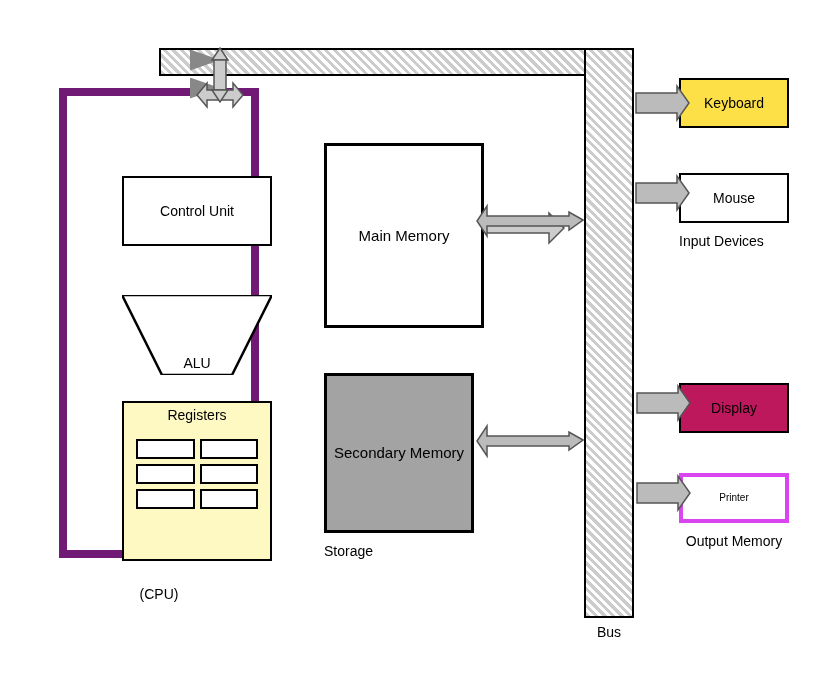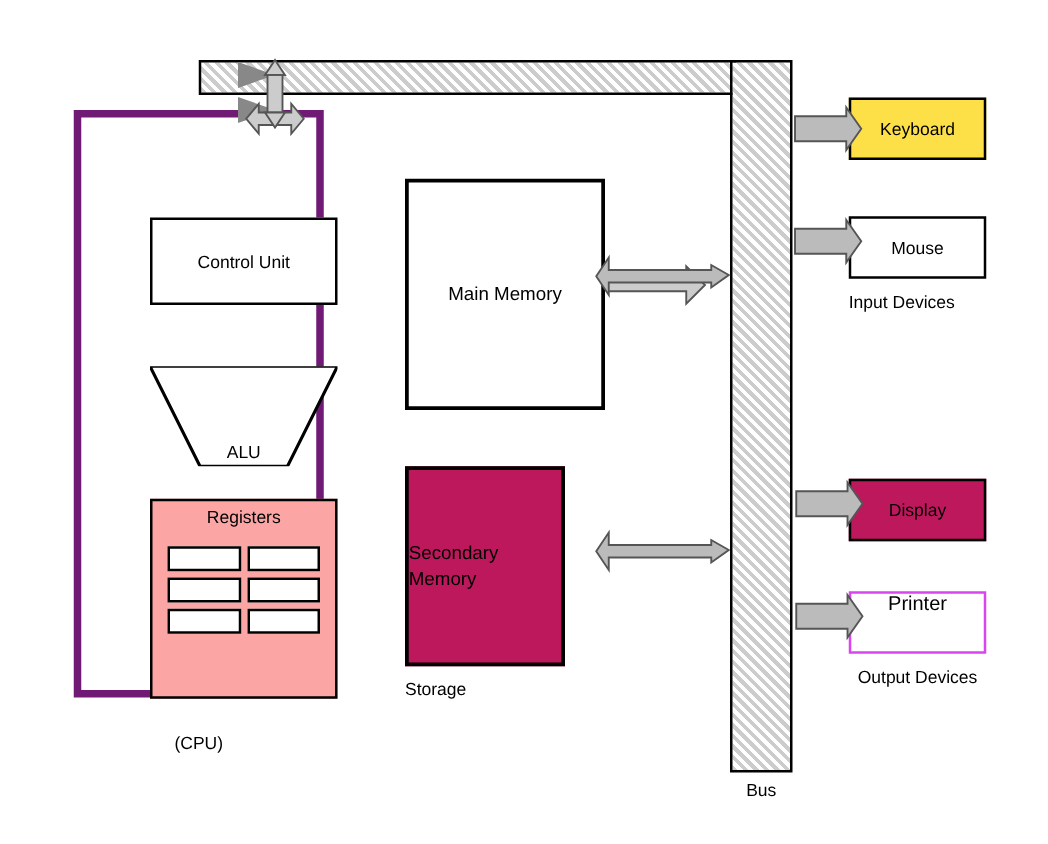--- a/index.html
+++ b/index.html
@@ -19,21 +19,21 @@
       height: 620px;
     }
 
     
     .cpu-box {
       position: absolute;
       left: 30px;
       top: 60px;
       width: 200px;
       height: 470px;
-      border: 6px solid #701a75;
+      border: 8px solid #701a75;
       background: #fff;
     }
     .cpu-label {
       position: absolute;
       left: 30px;
       top: 538px;
       width: 200px;
       text-align: center;
       font-size: 14px;
       line-height: 1.4;
@@ -79,21 +79,21 @@
     }
 
     
     .registers-box {
       position: absolute;
       left: 55px;
       top: 305px;
       width: 150px;
       height: 160px;
       border: 2px solid #000;
-      background: #fca5a5;
+      background: #fef9c3;
     }
     .registers-title {
       text-align: center;
       font-size: 14px;
       padding: 4px 0;
     }
     .registers-grid {
       display: grid;
       grid-template-columns: 1fr 1fr;
       gap: 5px;
@@ -162,24 +162,24 @@
       font-size: 15px;
       text-align: center;
       line-height: 1.4;
     }
 
     
     .secondary-memory-box {
       position: absolute;
       left: 295px;
       top: 345px;
-      width: 128px;
+      width: 150px;
       height: 160px;
       border: 3px solid #000;
-      background: #be185d;
+      background: #a3a3a3;
       display: flex;
       align-items: center;
       justify-content: center;
       font-size: 15px;
       line-height: 1.4;
     }
     .storage-label {
       position: absolute;
       left: 295px;
       top: 515px;
@@ -237,26 +237,26 @@
       align-items: center;
       justify-content: center;
       font-size: 14px;
     }
     .printer-box {
       position: absolute;
       left: 650px;
       top: 445px;
       width: 110px;
       height: 50px;
-      border: 2px solid #d946ef;
-      background: #fff;
-      display: flex;
-      align-items: flex-start;
-      justify-content: center;
-      font-size: 16px;
+      border: 4px solid #d946ef;
+      background: #fff;
+      display: flex;
+      align-items: center;
+      justify-content: center;
+      font-size: 10px;
     }
     .output-devices-label {
       position: absolute;
       left: 650px;
       top: 505px;
       width: 110px;
       text-align: center;
       font-size: 14px;
     }
 
@@ -334,21 +334,21 @@
   <div class="input-devices-label">Input Devices</div>
 
   <div class="display-box">
     <span>Display</span>
   </div>
 
   <div class="printer-box">
     <span>Printer</span>
   </div>
 
-  <div class="output-devices-label">Output Devices</div>
+  <div class="output-devices-label">Output Memory</div>
 
   <svg class="arrows-svg">
     <defs>
       <marker id="arrowhead-right" markerWidth="10" markerHeight="7" refX="10" refY="3.5" orient="auto">
         <polygon points="0 0, 10 3.5, 0 7" fill="#888"></polygon>
       </marker>
       <marker id="arrowhead-left" markerWidth="10" markerHeight="7" refX="0" refY="3.5" orient="auto-start-reverse">
         <polygon points="0 0, 10 3.5, 0 7" fill="#888"></polygon>
       </marker>
       <marker id="arrowhead-up" markerWidth="7" markerHeight="10" refX="3.5" refY="0" orient="auto-start-reverse">

